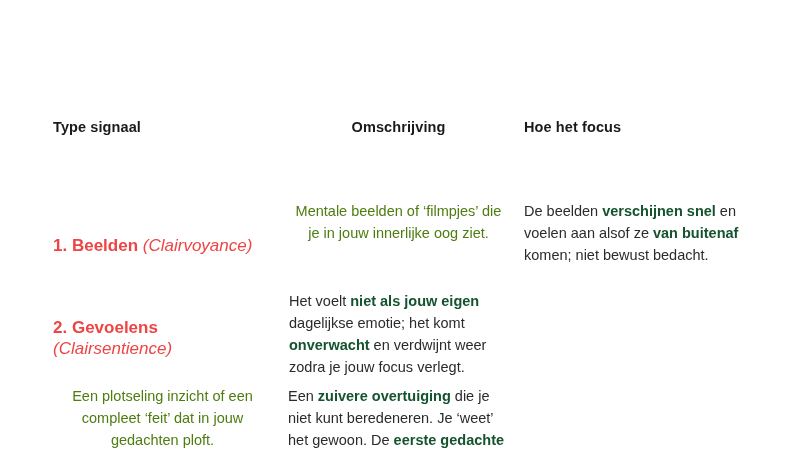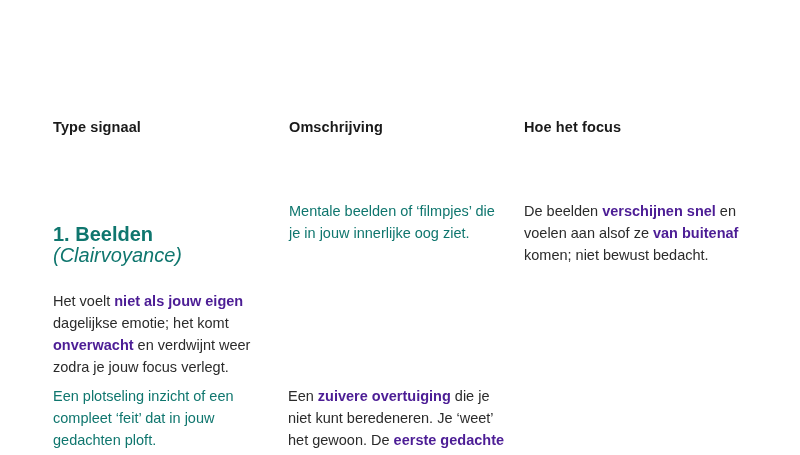--- a/index.html
+++ b/index.html
@@ -38,21 +38,21 @@
 
   .row-header {
     margin-bottom: 0;
   }
 
   .cell {
     box-sizing: border-box;
   }
 
   .col-1 { width: 236px; padding-right: 14px; }
-  .col-2 { width: 235px; padding-right: 16px; }
+  .col-2 { width: 235px; padding-right: 16px; text-align: center; }
   .col-3 { width: 229px; padding-right: 4px; }
 
   .header-text {
     font-size: 14.5px;
     font-weight: bold;
     line-height: 18px;
     color: #1a1a1a;
     letter-spacing: 0.1px;
   }
 
@@ -65,52 +65,52 @@
   .r3 { height: 95px; }
 
   .row-spacer { height: 64px; }
 
   .label-cell {
     display: flex;
     align-items: center;
   }
 
   .label-text {
-    font-size: 20px;
+    font-size: 17px;
     line-height: 21px;
-    color: #0f766e;
+    color: #ef4444;
   }
   .label-text b {
     font-weight: bold;
   }
   .label-text i {
     font-style: italic;
     font-weight: normal;
   }
 
   .body-cell {
     display: flex;
     align-items: flex-start;
   }
 
   .body-text {
     font-size: 14.5px;
     line-height: 22px;
-    color: #0f766e;
+    color: #4d7c0f;
     font-weight: normal;
   }
 
   .feel-text {
     font-size: 14.5px;
     line-height: 22px;
     color: #2b2b2b;
   }
   .feel-text b {
     font-weight: bold;
-    color: #4c1d95;
+    color: #14532d;
   }
 </style>
 </head>
 <body>
 
 <div class="page">
 
   <div class="table">
 
     <div class="row row-header">
@@ -133,20 +133,23 @@
       </div>
       <div class="cell col-2 body-cell">
         <span class="body-text">Mentale beelden of ‘filmpjes’ die je in jouw innerlijke oog ziet.</span>
       </div>
       <div class="cell col-3 body-cell">
         <span class="feel-text">De beelden <b>verschijnen snel</b> en voelen aan alsof ze <b>van buitenaf</b> komen; niet bewust bedacht.</span>
       </div>
     </div>
 
     <div class="row row-body r2">
+      <div class="cell col-1 label-cell">
+        <span class="label-text"><b>2. </b><b>Gevoelens</b> <i>(Clairsentience)</i></span>
+      </div>
       <div class="cell col-3 body-cell">
         <span class="feel-text">Het voelt <b>niet als jouw eigen</b> dagelijkse emotie; het komt <b>onverwacht</b> en verdwijnt weer zodra je jouw focus verlegt.</span>
       </div>
     </div>
 
     <div class="row row-body r3">
       <div class="cell col-2 body-cell">
         <span class="body-text">Een plotseling inzicht of een compleet ‘feit’ dat in jouw gedachten ploft.</span>
       </div>
       <div class="cell col-3 body-cell">

